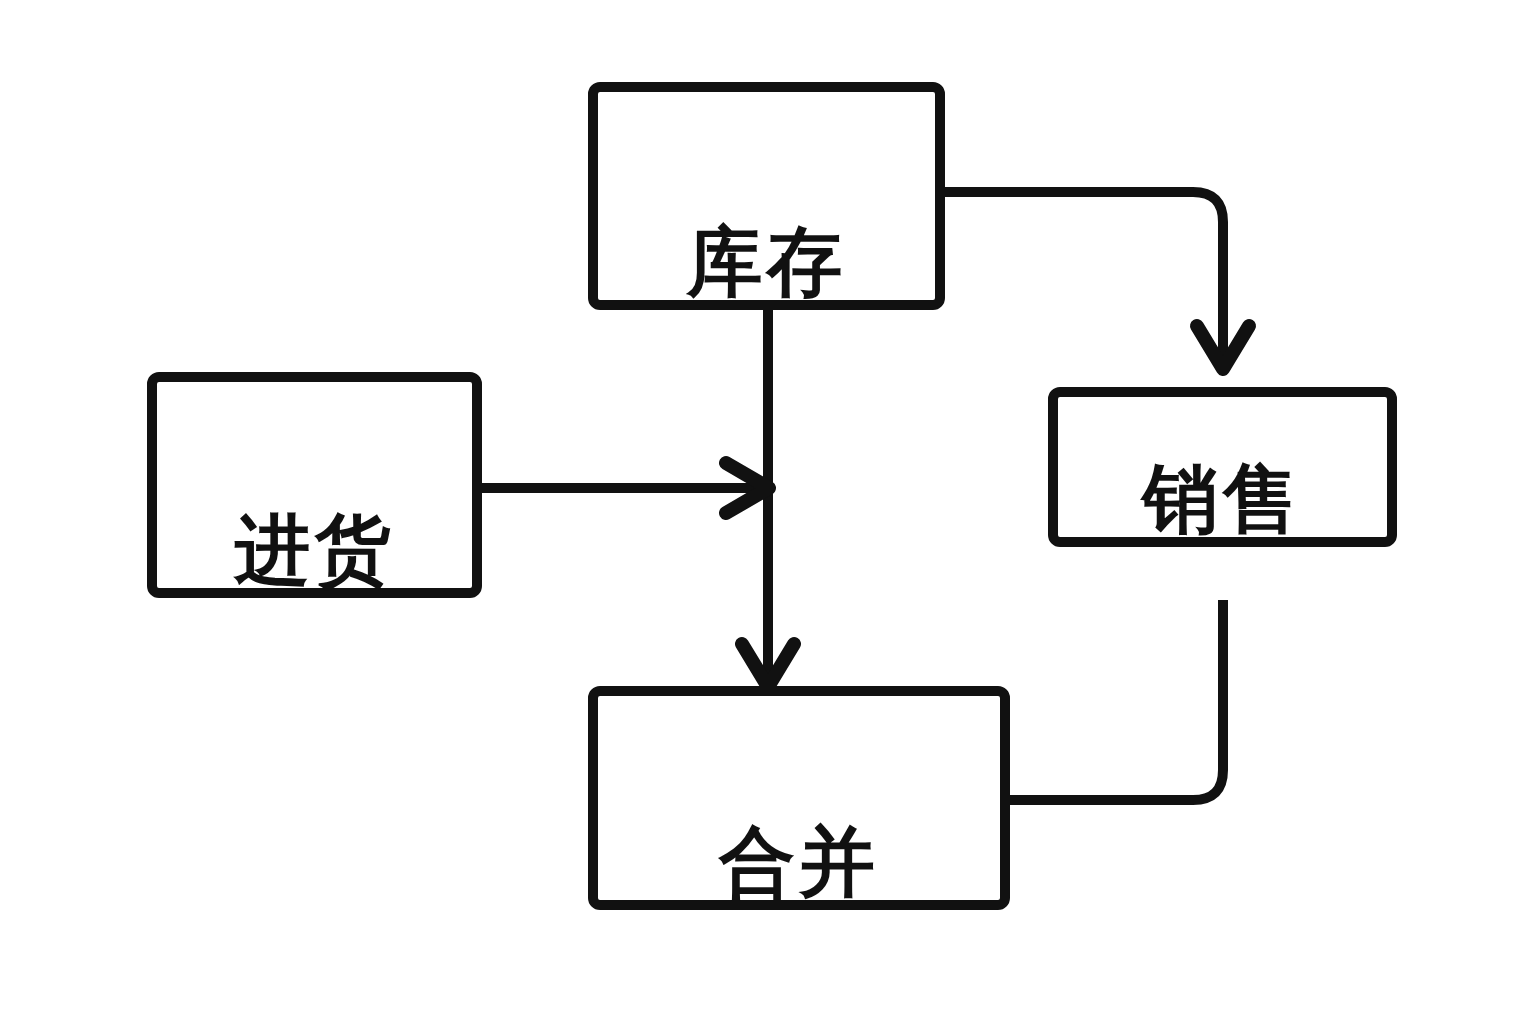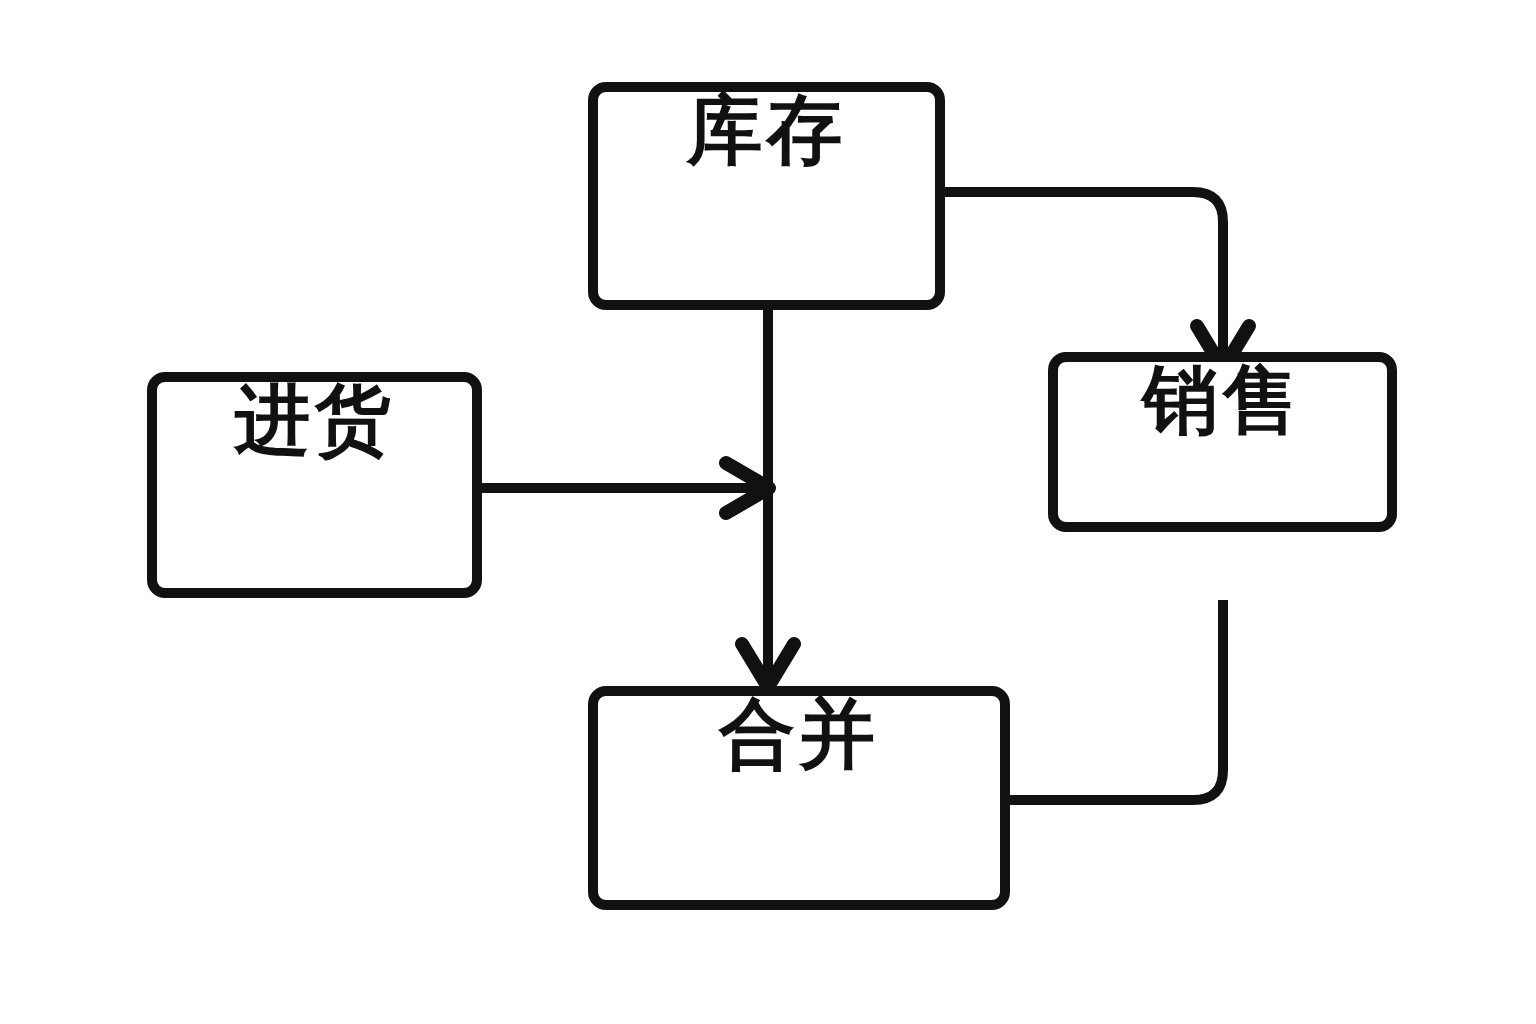--- a/index.html
+++ b/index.html
@@ -22,25 +22,25 @@
   #edge-layer {
     position: absolute;
     inset: 0;
     width: 1536px;
     height: 1024px;
   }
   .node {
     position: absolute;
     box-sizing: border-box;
     display: flex;
-    align-items: flex-start;
+    align-items: flex-end;
     justify-content: center;
     background: #ffffff;
     border: 10px solid #111111;
-    border-radius: 18px;
+    border-radius: 12px;
     z-index: 2;
   }
   .node-label {
     font-size: 76px;
     font-weight: 700;
     color: #111111;
     letter-spacing: 4px;
     line-height: 1;
     white-space: nowrap;
     font-family: "DejaVu Sans", "Liberation Sans", sans-serif;
@@ -75,21 +75,21 @@
   </svg>
 
   <div class="node" style="left:588px; top:82px; width:357px; height:228px;">
     <span class="node-label">库存</span>
   </div>
 
   <div class="node" style="left:147px; top:372px; width:335px; height:226px;">
     <span class="node-label">进货</span>
   </div>
 
-  <div class="node" style="left:1048px; top:352px; width:349px; height:180px;">
+  <div class="node" style="left:1048px; top:387px; width:349px; height:160px;">
     <span class="node-label">销售</span>
   </div>
 
   <div class="node" style="left:588px; top:686px; width:422px; height:224px;">
     <span class="node-label">合并</span>
   </div>
 
 </div>
 
 </body></html>

